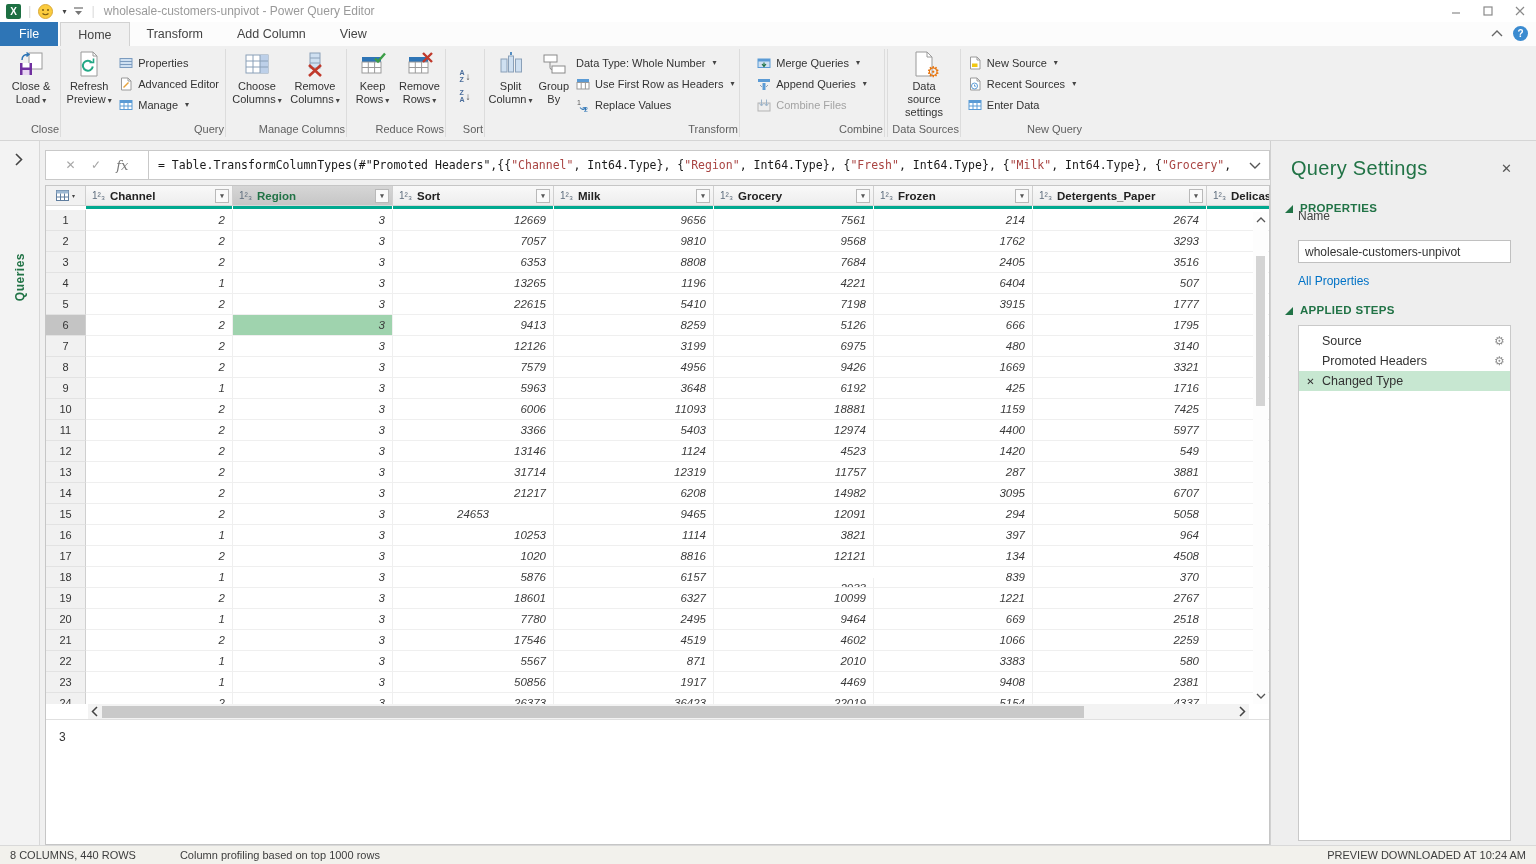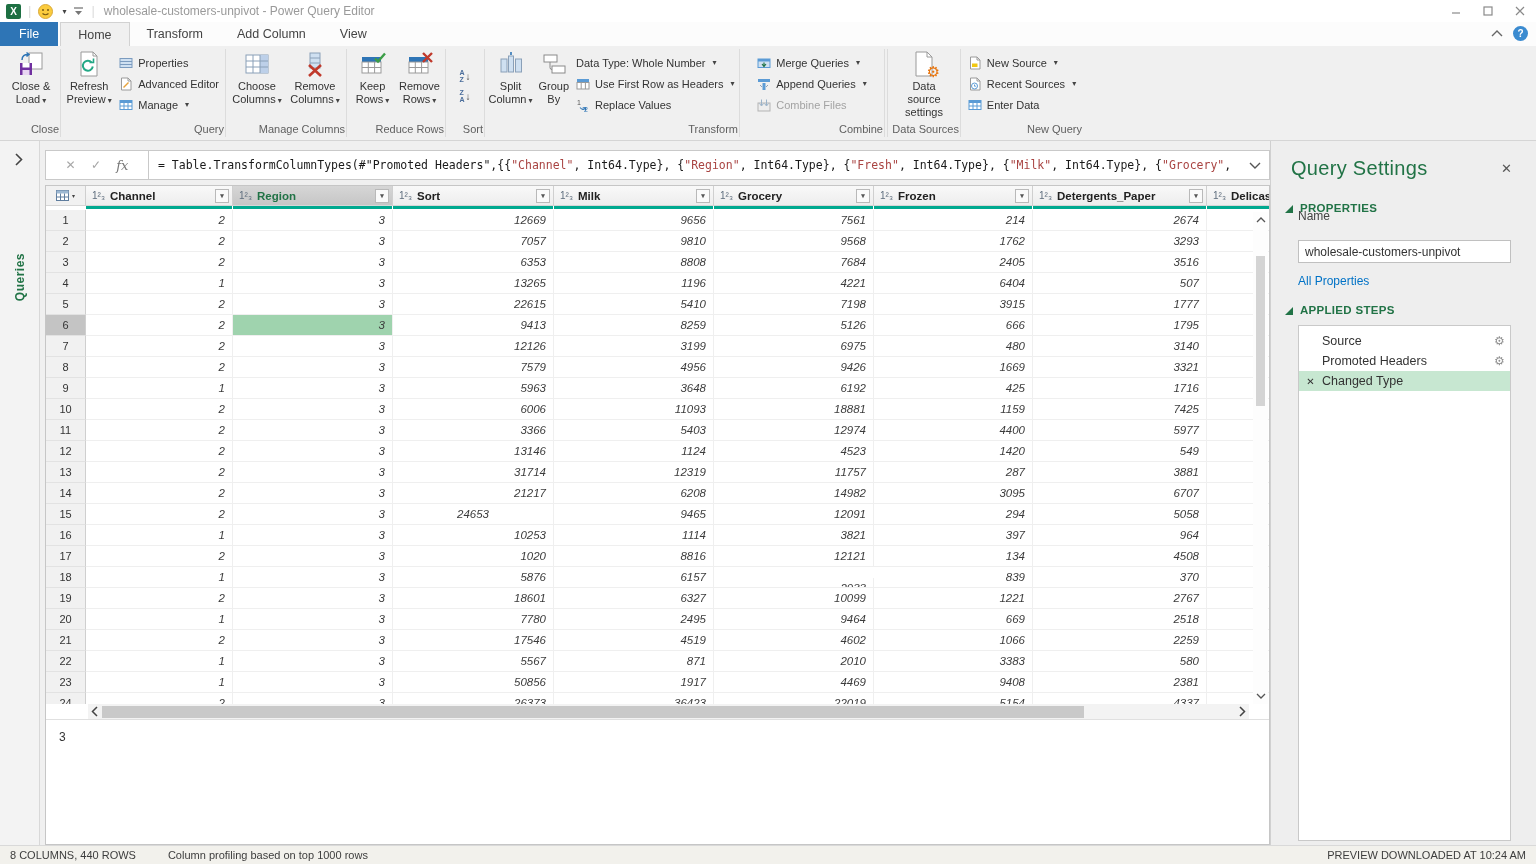--- a/index.html
+++ b/index.html
@@ -84,21 +84,21 @@
 .all-props{position:absolute;top:133px;left:27px;font-size:12px;color:#0072c6}
 .steps-header{top:163px;left:14px}
 .steps-list{position:absolute;top:184px;left:27px;width:213px;bottom:4px;background:#fff;border:1px solid #c9c9c9;padding-top:5px}
 .step{display:flex;align-items:center;height:20px;font-size:12.5px;color:#333}
 .step.sel{background:var(--selected-step-green)}
 .step-del{width:23px;text-align:center;font-size:10px;color:#333}
 .step-label{flex:1}
 .step-gear{width:21px;font-size:12px;color:#919191;text-align:center}
 
 .statusbar{position:absolute;left:0;right:0;top:845px;height:19px;background:#f2f1ec;border-top:1px solid #d9d9d9;display:flex;align-items:center;font-size:11px;color:#3d3d3d;padding:0 10px}
-.status-center{margin-left:32px}
+.status-center{margin-left:44px}
 .status-right{margin-left:auto}
 svg{display:block}
 </style>
 </head>
 <body>
 
 <div class="window">
 
   <div class="titlebar">
     <svg width="15" height="15" viewBox="0 0 15 15">

